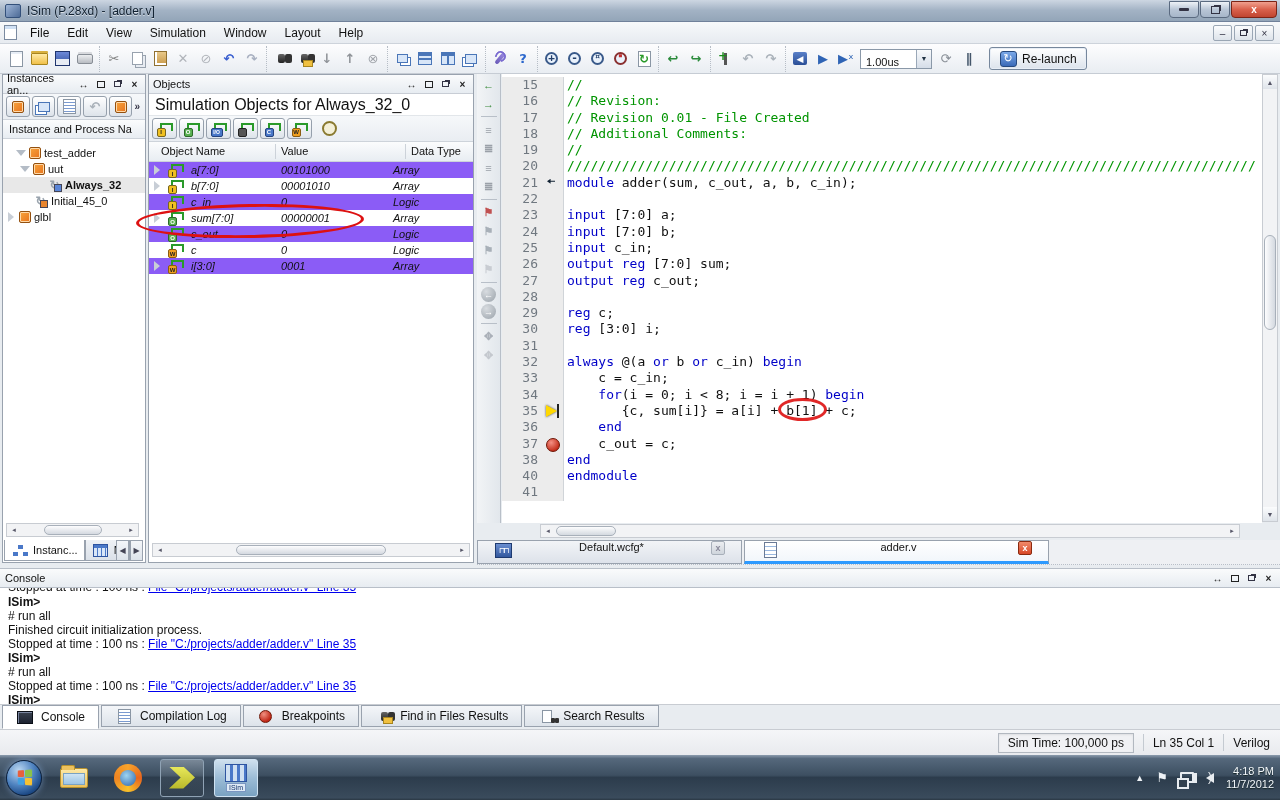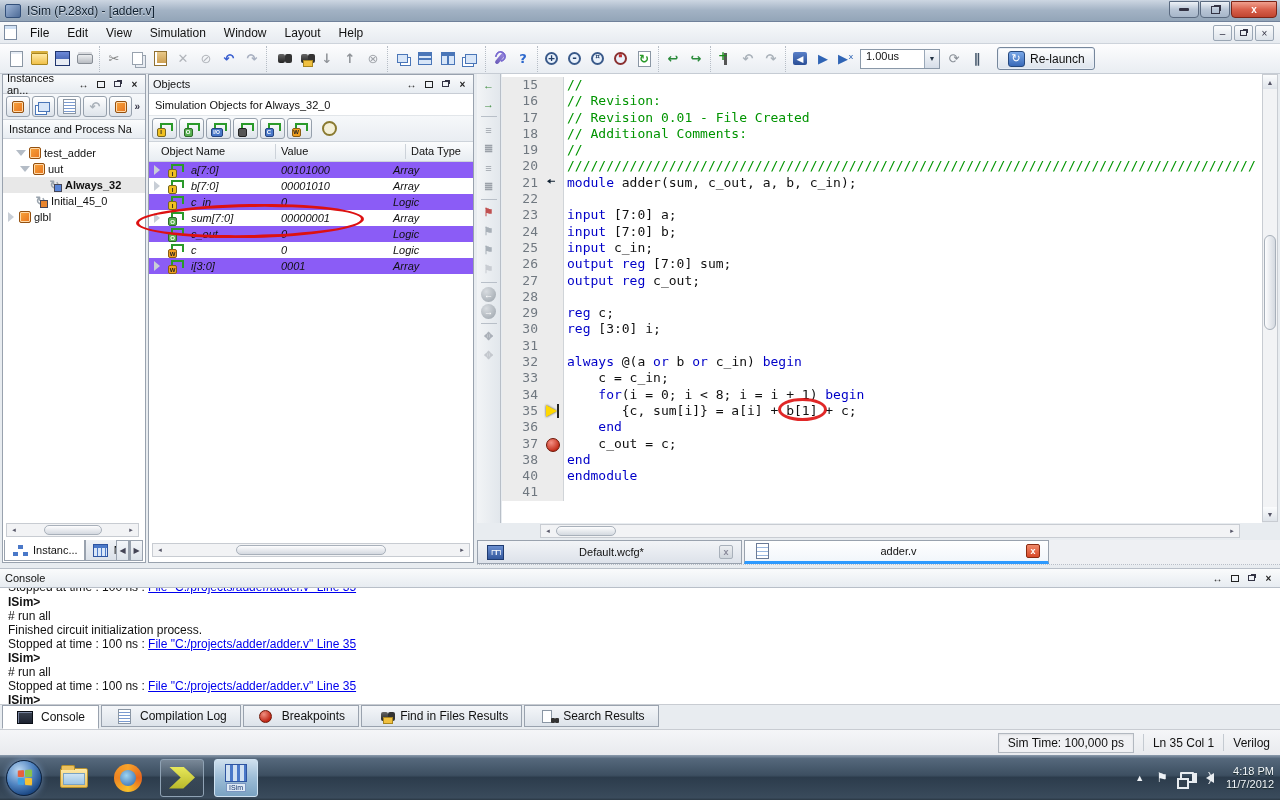--- a/index.html
+++ b/index.html
@@ -22,21 +22,21 @@
   .menuitem{padding:2px 9px;color:#111}
   .mdoc{width:13px;height:15px;background:#fff;border:1px solid #7a8aa0;margin-right:4px;box-shadow:inset 0 3px 0 #cfe0f4}
   .mdibtns{position:absolute;right:6px;top:25px;display:flex;gap:2px}
   .mdib{width:19px;height:16px;border:1px solid #9aa6b4;border-radius:2px;background:linear-gradient(#fbfcfd,#dde3ea);display:flex;align-items:center;justify-content:center;font-size:10px;color:#334}
 
   
   .toolbar{position:absolute;left:0;top:44px;width:1280px;height:30px;background:linear-gradient(#fdfdfe,#e9edf2);border-bottom:1px solid #c6ccd4;display:flex;align-items:center;padding:0 2px}
   .tgroup{display:flex;align-items:center;height:26px;border-left:1px dotted #b6bdc6;padding:0 3px;gap:1px}
   .tgroup:first-child{border-left:none}
   .tbtn{width:22px;height:22px;border-radius:3px;display:flex;align-items:center;justify-content:center}
-  .timebox{width:80px;height:20px;background:#fff;border:1px solid #8a98a8;display:flex;align-items:flex-start;margin:16px 2px;font-size:11px}
+  .timebox{width:72px;height:20px;background:#fff;border:1px solid #8a98a8;display:flex;align-items:flex-end;margin:16px 2px;font-size:11px}
   .timebox .tval{flex:1;padding-left:5px}
   .timebox .dd{width:15px;height:18px;background:linear-gradient(#f8fafc,#d5dde8);border-left:1px solid #9aa8b8;display:flex;align-items:center;justify-content:center;font-size:7px;color:#234}
   .relaunch{height:23px;margin-left:6px;border:1px solid #76879c;border-radius:3px;background:linear-gradient(#ffffff,#dce3ec);display:flex;align-items:center;gap:5px;padding:0 9px;font-size:12px;box-shadow:0 0 0 1px #e8eef6 inset}
 
   
   .ic{width:18px;height:18px;display:inline-flex;align-items:center;justify-content:center;font:13px "DejaVu Sans",sans-serif;position:relative;flex:none}
   .ic.b{font-weight:bold}
   .ic-new-file::before{content:"";width:11px;height:14px;background:#fff;border:1px solid #8a96a4;box-shadow:inset 0 2px 0 #e8eef6}
   .ic-open-file::before{content:"";width:15px;height:10px;background:linear-gradient(#ffeaa6,#f0c049);border:1px solid #a8851e;border-radius:1px;box-shadow:0 -2px 0 -0px #d8b040}
   .ic-save::before{content:"";width:13px;height:13px;background:linear-gradient(#6d89d8,#32529e);border:1px solid #20356e;box-shadow:inset 0 -6px 0 0 #e8ecf4}
@@ -145,21 +145,21 @@
   .mk-breakpoint::before{content:"";position:absolute;left:2px;top:2px;width:12px;height:12px;border-radius:50%;background:radial-gradient(circle at 35% 30%,#f49084,#c22b18 75%);border:1px solid #6e1404}
   .vscroll{position:absolute;right:2px;top:74px;width:16px;height:448px;background:#f2f3f5;border:1px solid #c8ccd2}
   .varrow{position:absolute;left:0;width:14px;height:14px;display:flex;align-items:center;justify-content:center;font-size:7px;color:#556;background:linear-gradient(#fbfcfd,#dfe4ea)}
   .vthumb{position:absolute;left:1px;width:12px;background:linear-gradient(90deg,#fdfdfe,#d4d9e0);border:1px solid #a8b0ba;border-radius:6px}
   .hscroll{position:absolute;height:14px;background:#f2f3f5;border:1px solid #c8ccd2;display:flex;align-items:center;justify-content:space-between;padding:0 1px;font-size:7px;color:#556}
   .hthumb{height:10px;background:linear-gradient(#fdfdfe,#d4d9e0);border:1px solid #a8b0ba;border-radius:5px}
   .harrow{width:12px;text-align:center}
 
   
   .edtabs{position:absolute;left:477px;top:540px;width:803px;height:25px;background:#eef0f3;border-bottom:1px dotted #b8bfc8;display:flex;align-items:flex-end}
-  .etab{height:24px;display:flex;align-items:center;gap:17px;padding:0 8px;border:1px solid #99a2ae;background:linear-gradient(#f2f4f7,#dde2ea);font-size:11px;margin-right:2px}
+  .etab{height:24px;display:flex;align-items:flex-start;gap:17px;padding:0 16px;border:1px solid #99a2ae;background:linear-gradient(#f2f4f7,#dde2ea);font-size:11px;margin-right:2px}
   .etab .elabel{flex:1;text-align:center}
   .etab.active{background:linear-gradient(#ffffff,#f2f6fb);border-bottom:3px solid #2d9aff}
   .xbox{width:14px;height:14px;border:1px solid #a8b0ba;border-radius:2px;background:linear-gradient(#eceef1,#cfd5dc);color:#889;font-size:9px;display:flex;align-items:center;justify-content:center;font-weight:bold}
   .xbox.red{background:linear-gradient(#f08a6a,#d84828);border-color:#8a2a10;color:#fff}
 
   
   .conhead{position:absolute;left:0;top:568px;width:1280px;height:20px;background:linear-gradient(#fafbfc,#e7ecf1);border:1px solid #b8bfc8;border-left:none;border-right:none;display:flex;align-items:center;padding:0 5px;font-size:11px}
   .conbody{position:absolute;left:0;top:588px;width:1280px;height:117px;background:#fff;border-bottom:1px solid #c8ccd2;overflow:hidden;font-size:12px;line-height:14px;padding:0 8px}
   .clipline{height:7px;overflow:hidden}
   .clipline>div{margin-top:-8px}
@@ -474,21 +474,21 @@
         <span class="phb">↔</span>
         <span class="phb">
             <span class="sqmax"></span>
           </span>
         <span class="phb">
             <span class="glyph-restore sm"></span>
           </span>
         <span class="phb">×</span>
       </span>
     </div>
-    <div style="height:22px;display:flex;align-items:center;padding:0 6px;font-size:11px;border-bottom:1px solid #e2e6ea">Simulation Objects for Always_32_0</div>
+    <div style="height:22px;display:flex;align-items:center;padding:0 6px;font-size:16px;border-bottom:1px solid #e2e6ea">Simulation Objects for Always_32_0</div>
     <div class="ptoolrow" id="objects-filters">
         <div class="pbtn">
           <span class="sig">
             <span class="sbadge I">I</span>
           </span>
         </div>
         <div class="pbtn">
           <span class="sig">
             <span class="sbadge O">O</span>
           </span>

